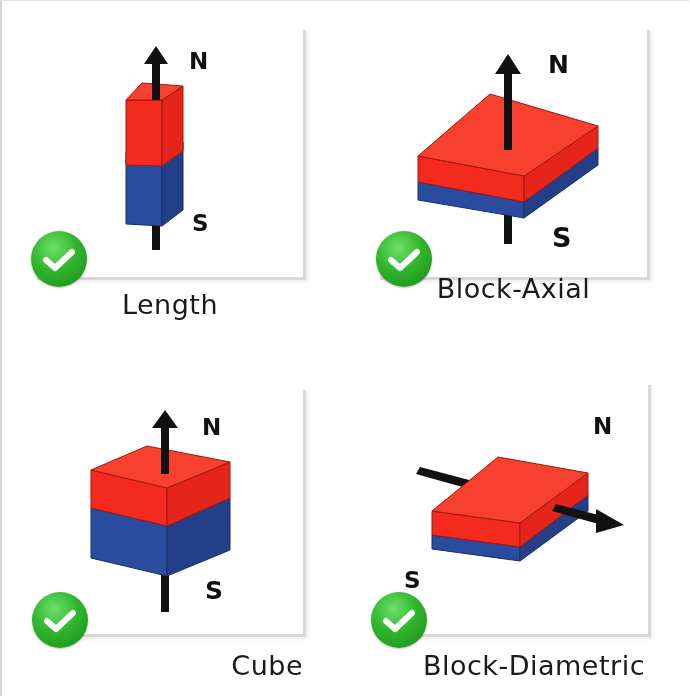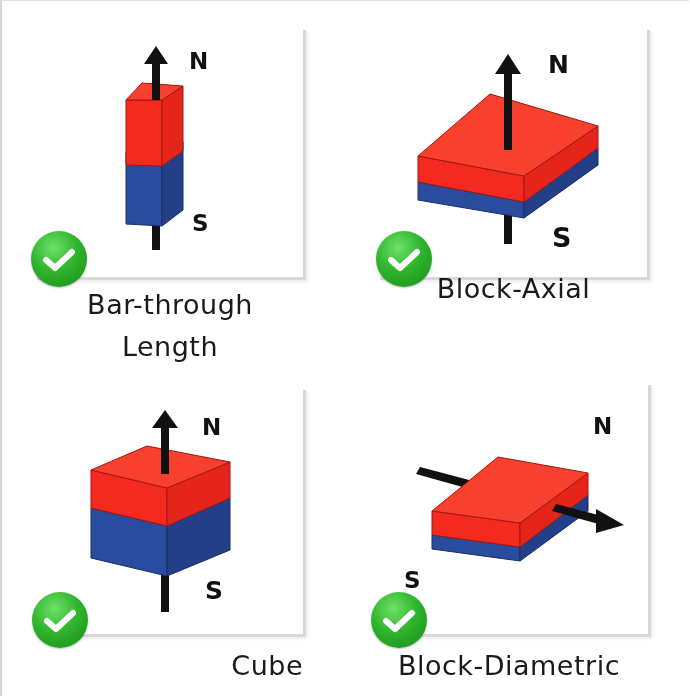--- a/index.html
+++ b/index.html
@@ -53,21 +53,20 @@
   </svg>
   <span style="position:absolute; left:152px; top:18px; font-size:23px; font-weight:bold; color:#111;">N</span>
   <span style="position:absolute; left:155px; top:180px; font-size:23px; font-weight:bold; color:#111;">S</span>
 </div>
 <div class="badge" style="left:31px; top:231px;">
   <svg width="56" height="56" viewBox="0 0 56 56">
       <path d="M15 29 L24 37 L41 21" fill="none" stroke="#fff" stroke-width="6" stroke-linecap="round" stroke-linejoin="round"></path>
     </svg>
 </div>
 <div class="label" style="left:37px; top:284px; width:266px;">
-  <div>Bar-through</div>
   <div>Length</div>
 </div>
 
 <div class="card" style="left:380px; top:30px; width:267px; height:247px;">
   <svg width="267" height="247" viewBox="0 0 267 247">
     <rect x="124" y="180" width="8" height="34" fill="#111"></rect>
 
     <polygon points="38,152 144,172 144,188 38,170" fill="#2a4c9e" stroke="#1a2f66" stroke-width="1"></polygon>
     <polygon points="144,172 218,118 218,135 144,188" fill="#223f88" stroke="#1a2f66" stroke-width="1"></polygon>
 
@@ -133,15 +132,15 @@
     <polygon points="216,124 244,140 216,148" fill="#111"></polygon>
   </svg>
   <span style="position:absolute; left:213px; top:28px; font-size:23px; font-weight:bold; color:#111;">N</span>
   <span style="position:absolute; left:24px; top:182px; font-size:23px; font-weight:bold; color:#111;">S</span>
 </div>
 <div class="badge" style="left:371px; top:592px;">
   <svg width="56" height="56" viewBox="0 0 56 56">
       <path d="M15 29 L24 37 L41 21" fill="none" stroke="#fff" stroke-width="6" stroke-linecap="round" stroke-linejoin="round"></path>
     </svg>
 </div>
-<div class="label" style="left:364px; top:645px; width:290px;">
+<div class="label" style="left:389px; top:645px; width:290px;">
   <div>Block-Diametric</div>
 </div>
 
 </body></html>

